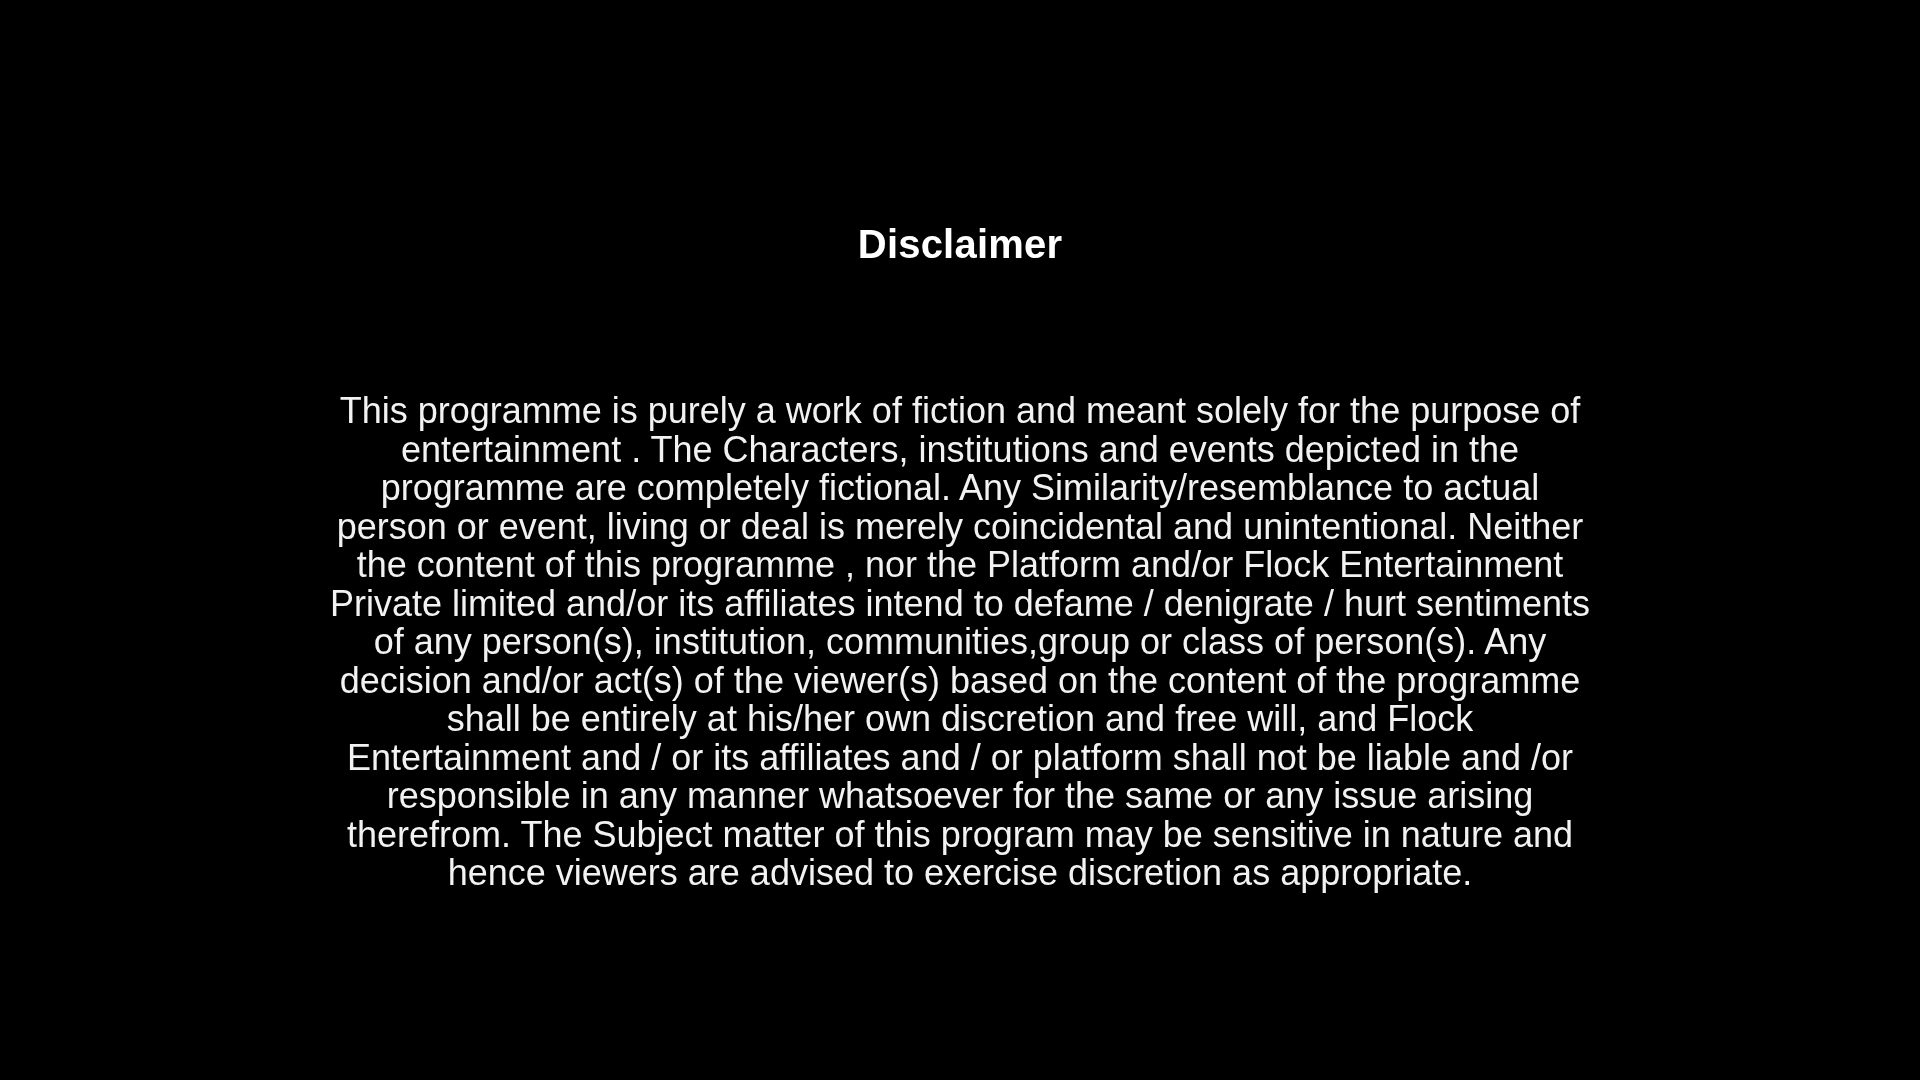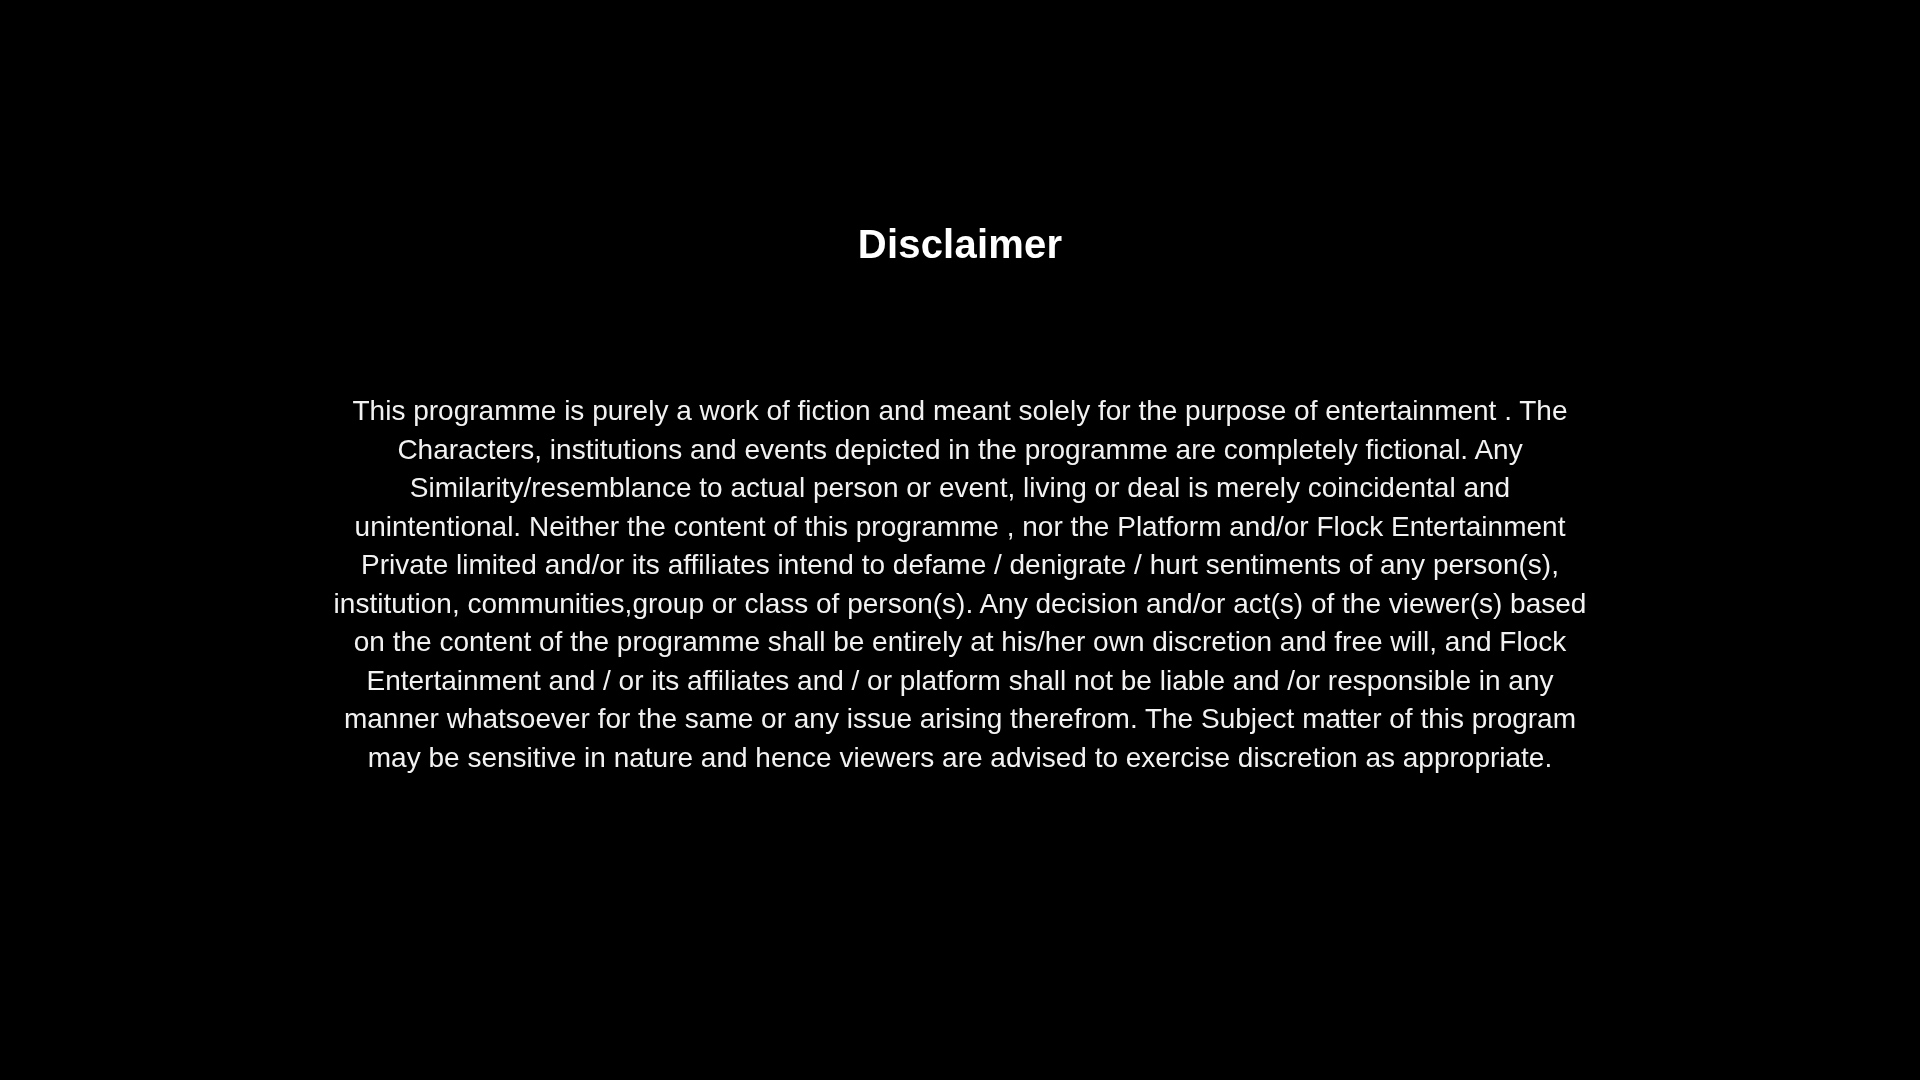--- a/index.html
+++ b/index.html
@@ -32,21 +32,21 @@
     letter-spacing: 0.2px;
     color: #ffffff;
     line-height: 1.1;
   }
   .body-text {
     position: absolute;
     top: 392px;
     left: 330px;
     width: 1260px;
     text-align: center;
-    font-size: 28px;
+    font-size: 36px;
     line-height: 38.5px;
     color: #f2f2f2;
     font-weight: 400;
   }
 </style>
 </head>
 <body>
 
 <div class="slide">
   <div class="title">Disclaimer</div>

